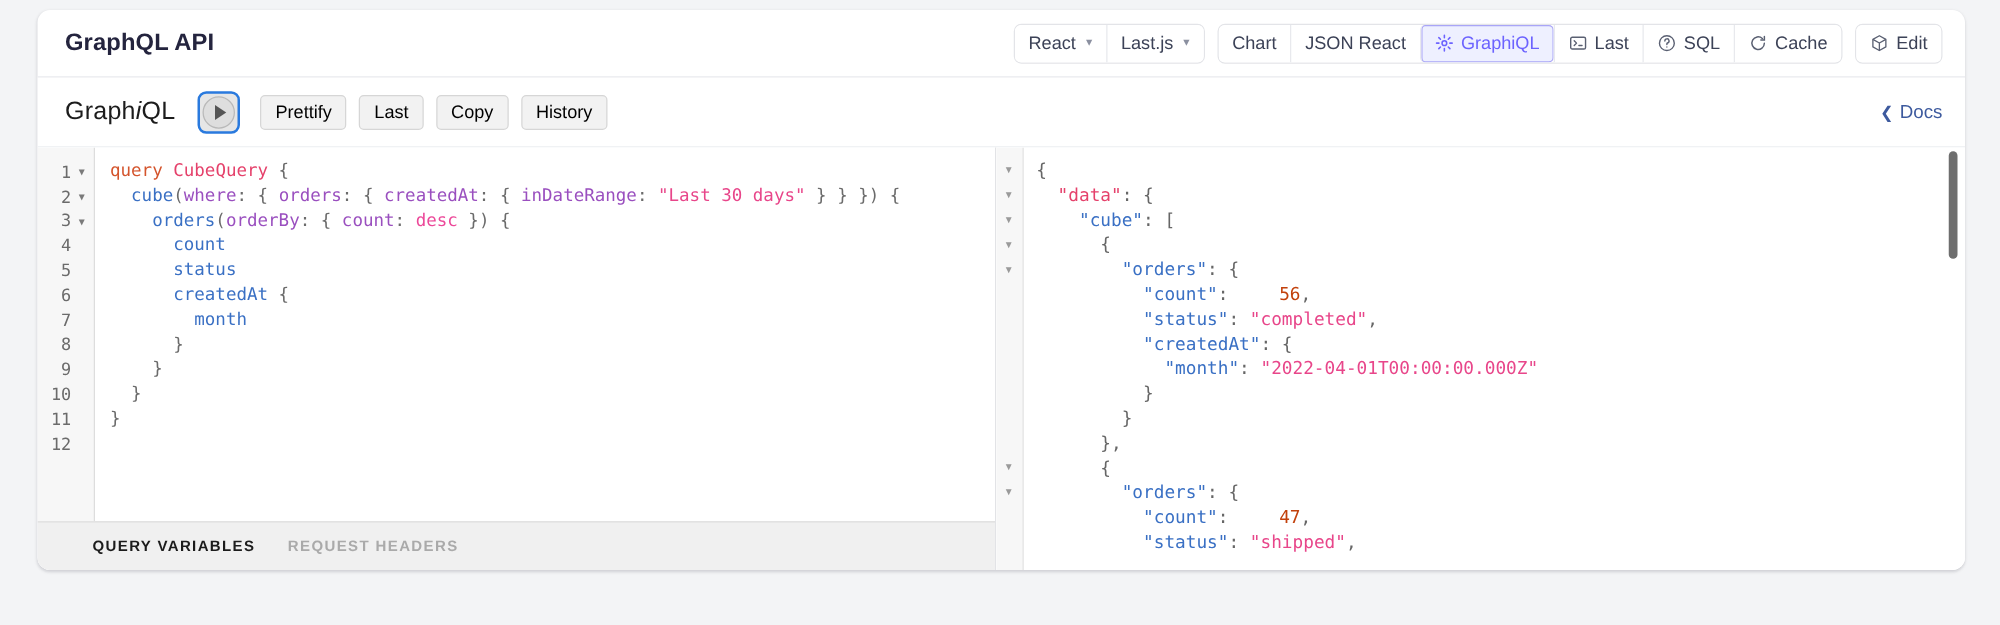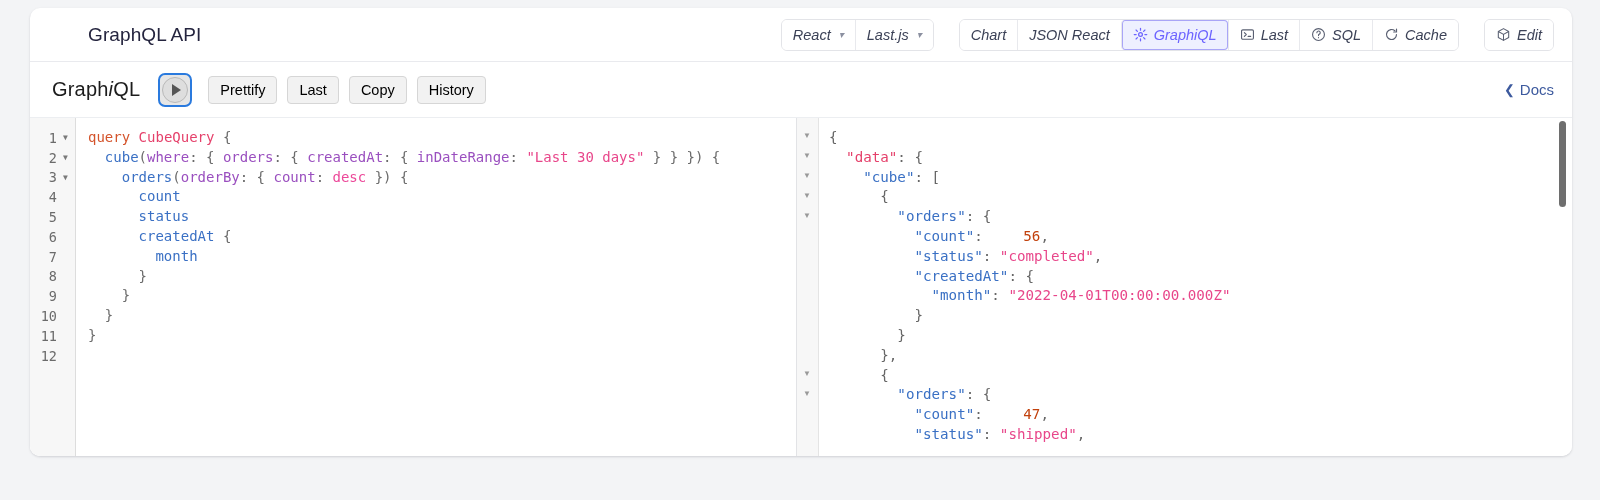--- a/index.html
+++ b/index.html
@@ -24,29 +24,28 @@
   
   .card-header {
     position: relative;
     height: 54px;
     border-bottom: 1px solid #e9eaee;
     display: flex; align-items: center;
     padding: 0 18px 0 22px;
   }
   .card-title {
     font-size: 19px;
-    font-weight: normal;
+    font-weight: bold;
     color: #24243e;
     letter-spacing: .1px;
     white-space: nowrap;
-    margin-left: 36px;
   }
   .header-controls {
     margin-left: auto;
-    display: flex; align-items: center; gap: 25px; font-style: italic;
+    display: flex; align-items: center; gap: 10px;
   }
   .btn-group {
     display: flex; align-items: stretch;
     border: 1px solid #e3e4e8;
     border-radius: 6px;
     background: #fff;
     overflow: hidden;
   }
   .btn-group > .gbtn + .gbtn { border-left: 1px solid #e8e9ed; }
   .gbtn {
@@ -374,20 +373,24 @@
           <div class="ln">8<span class="fold empty">▼</span></div>
           <div class="ln">9<span class="fold empty">▼</span></div>
           <div class="ln">10<span class="fold empty">▼</span></div>
           <div class="ln">11<span class="fold empty">▼</span></div>
           <div class="ln">12<span class="fold empty">▼</span></div>
         </div>
 
         <div class="code"><div class="line"><span class="k-query">query</span> <span class="k-name">CubeQuery</span> <span class="k-punc">{</span></div><div class="line">  <span class="k-field">cube</span><span class="k-punc">(</span><span class="k-arg">where</span><span class="k-punc">: {</span> <span class="k-arg">orders</span><span class="k-punc">: {</span> <span class="k-arg">createdAt</span><span class="k-punc">: {</span> <span class="k-arg">inDateRange</span><span class="k-punc">:</span> <span class="k-str">"Last 30 days"</span> <span class="k-punc">} } }) {</span></div><div class="line">    <span class="k-field">orders</span><span class="k-punc">(</span><span class="k-arg">orderBy</span><span class="k-punc">: {</span> <span class="k-arg">count</span><span class="k-punc">:</span> <span class="k-enum">desc</span> <span class="k-punc">}) {</span></div><div class="line">      <span class="k-field">count</span></div><div class="line">      <span class="k-field">status</span></div><div class="line">      <span class="k-field">createdAt</span> <span class="k-punc">{</span></div><div class="line">        <span class="k-field">month</span></div><div class="line">      <span class="k-punc">}</span></div><div class="line">    <span class="k-punc">}</span></div><div class="line">  <span class="k-punc">}</span></div><div class="line"><span class="k-punc">}</span></div><div class="line"> </div></div>
       </div>
 
+      <div class="var-bar">
+        <div class="var-tab">QUERY VARIABLES</div>
+        <div class="var-tab inactive">REQUEST HEADERS</div>
+      </div>
     </div>
 
     <div class="pane-right">
       <div class="res-gutter">
         <div class="fold" style="top:13px">▼</div>
         <div class="fold" style="top:33px">▼</div>
         <div class="fold" style="top:53px">▼</div>
         <div class="fold" style="top:73px">▼</div>
         <div class="fold" style="top:93px">▼</div>
         <div class="fold" style="top:251px">▼</div>

